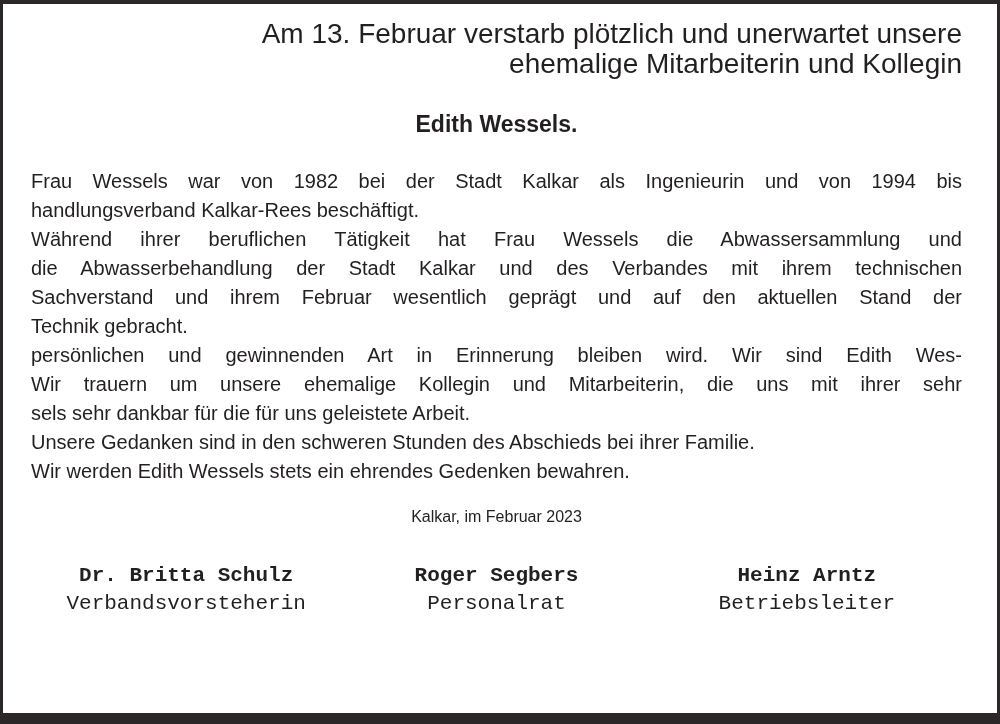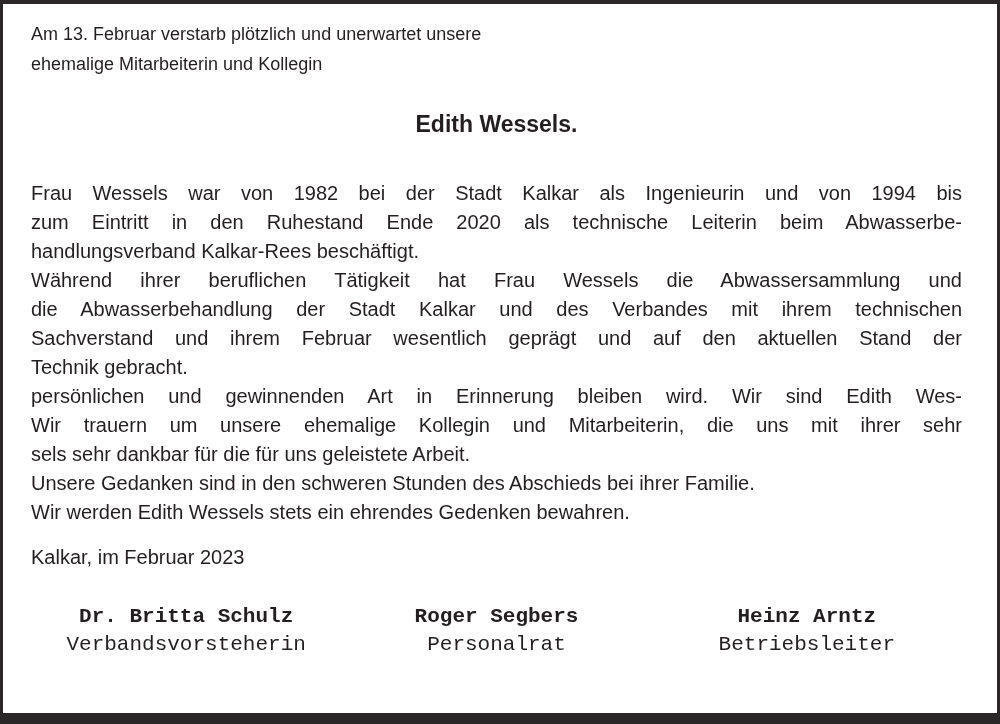--- a/index.html
+++ b/index.html
@@ -16,44 +16,45 @@
     box-sizing: border-box;
     width: 1000px;
     height: 724px;
     border-style: solid;
     border-color: #2b2728;
     border-width: 4px 3px 11px 3px;
     padding: 15px 35px 0 28px;
     overflow: hidden;
   }
   .intro-line {
-    text-align: left;
-    font-size: 18px;
+    text-align: right;
+    font-size: 28px;
     line-height: 30px;
   }
   .deceased-name {
     margin: 30px 0 0 0;
     text-align: center;
     font-size: 23px;
     font-weight: bold;
     line-height: 30px;
   }
   .para {
     font-size: 20px;
     line-height: 29px;
   }
-  .para.first { margin-top: 40px; }
+  .para.first { margin-top: 28px; }
   .line.j {
     text-align: justify;
     text-align-last: justify;
   }
   .line.l { text-align: left; }
   .dateline {
     margin-top: 16px;
-    font-size: 20px;
+    text-align: center;
+    font-size: 16px;
     line-height: 29px;
   }
   .signatures {
     display: flex;
     margin-top: 31px;
     font-family: Liberation Mono, monospace;
   }
   .signatory {
     flex: 1;
     text-align: center;
@@ -70,21 +71,20 @@
 
   <div class="intro">
     <div class="intro-line">Am 13. Februar verstarb plötzlich und unerwartet unsere</div>
     <div class="intro-line">ehemalige Mitarbeiterin und Kollegin</div>
   </div>
 
   <div class="deceased-name">Edith Wessels.</div>
 
   <div class="para first">
     <div class="line j">Frau Wessels war von 1982 bei der Stadt Kalkar als Ingenieurin und von 1994 bis</div>
-    <div class="line j">zum Eintritt in den Ruhestand Ende 2020 als technische Leiterin beim Abwasserbe-</div>
     <div class="line l">handlungsverband Kalkar-Rees beschäftigt.</div>
   </div>
 
   <div class="para">
     <div class="line j">Während ihrer beruflichen Tätigkeit hat Frau Wessels die Abwassersammlung und</div>
     <div class="line j">die Abwasserbehandlung der Stadt Kalkar und des Verbandes mit ihrem technischen</div>
     <div class="line j">Sachverstand und ihrem Februar wesentlich geprägt und auf den aktuellen Stand der</div>
     <div class="line l">Technik gebracht.</div>
   </div>
 

